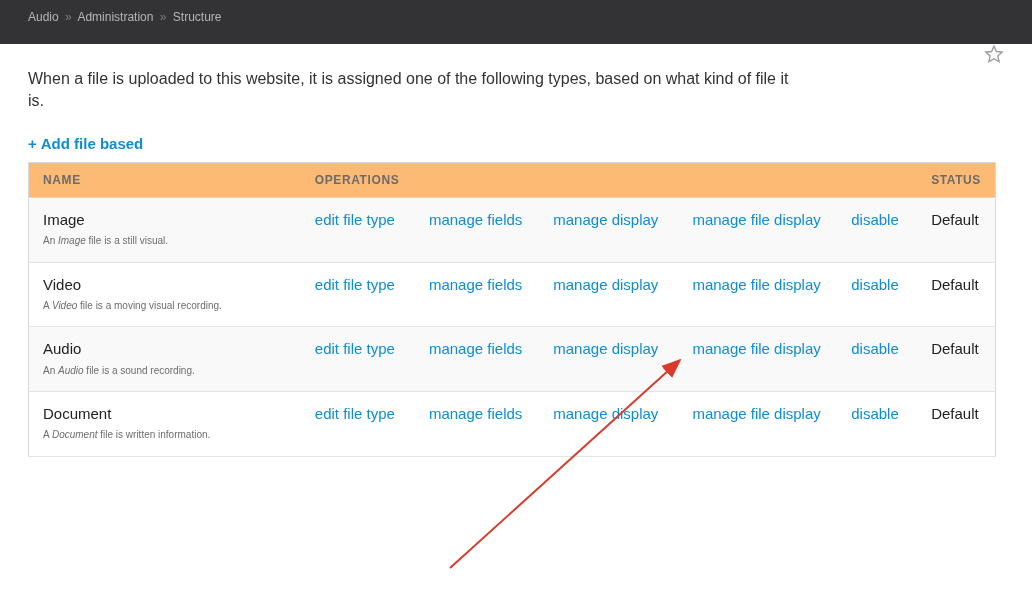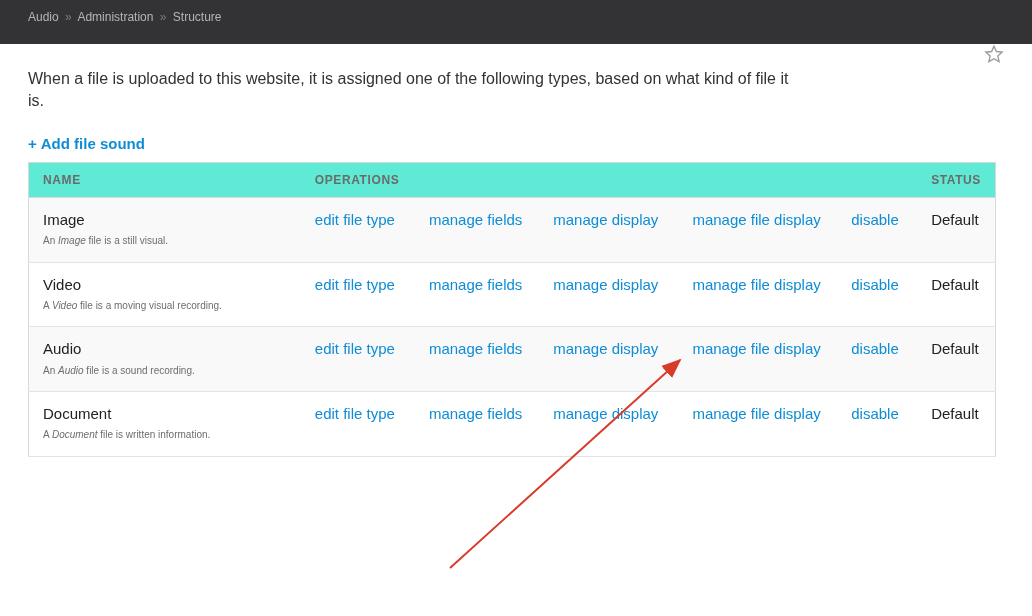--- a/index.html
+++ b/index.html
@@ -64,21 +64,21 @@
   }
   .add-link .plus {
     font-weight: 700;
   }
   table {
     width: 100%;
     border-collapse: collapse;
     border: 1px solid #d9d9d9;
   }
   thead th {
-    background: #5eead4;
+    background: #fdba74;
     text-align: left;
     font-size: 12px;
     font-weight: 600;
     letter-spacing: 0.6px;
     color: #6b6b6b;
     text-transform: uppercase;
     padding: 10px 14px;
     border-bottom: 1px solid #d9d9d9;
   }
   tbody tr {
@@ -141,21 +141,21 @@
   <svg class="star-icon" viewBox="0 0 24 24" fill="none" stroke="currentColor" stroke-width="1.6">
     <polygon points="12,2.6 14.9,9 21.8,9.6 16.6,14.3 18.1,21.1 12,17.6 5.9,21.1 7.4,14.3 2.2,9.6 9.1,9"></polygon>
   </svg>
 </div>
 
 <div class="content">
   <p class="intro">When a file is uploaded to this website, it is assigned one of the following types, based on what kind of file it is.</p>
 
   <a href="#" class="add-link">
     <span class="plus">+</span>
-    <span>Add file sound</span>
+    <span>Add file based</span>
   </a>
 
   <table>
     <colgroup>
       <col class="col-name">
         <col class="col-op1">
         <col class="col-op2">
         <col class="col-op3">
         <col class="col-op4">
         <col class="col-op5">

